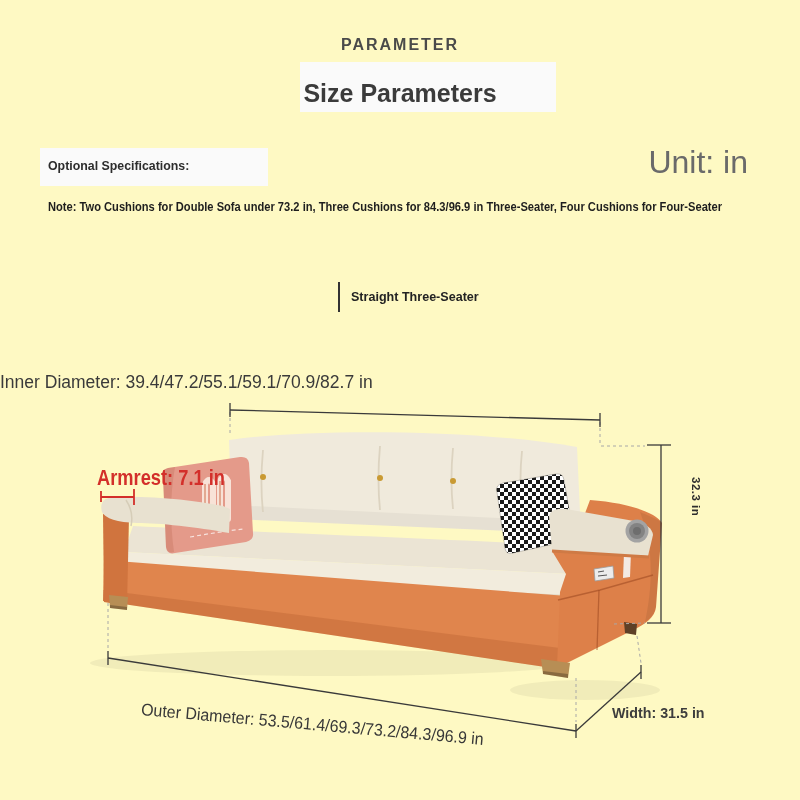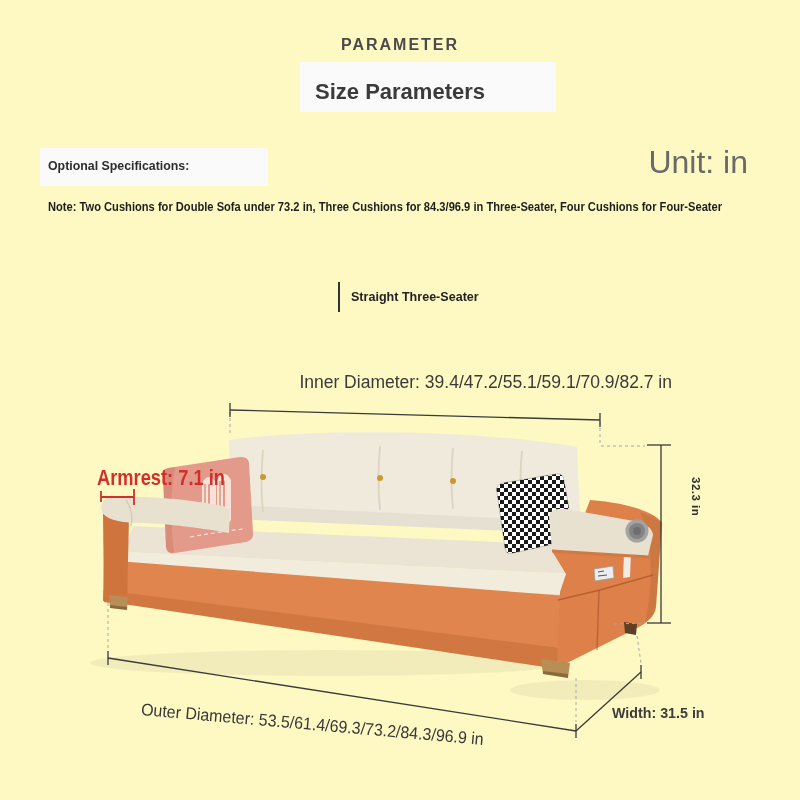--- a/index.html
+++ b/index.html
@@ -5,30 +5,30 @@
   html,body{margin:0;padding:0;background:#fff;}
   .page{
     position:relative;width:800px;height:800px;background:#fef9c3;overflow:hidden;
     font-family:"Liberation Sans","DejaVu Sans",sans-serif;
   }
   .abs{position:absolute;}
   .bg-patch{position:absolute;background:#fafafa;z-index:0;}
   .txt{position:absolute;z-index:2;white-space:nowrap;}
   .kicker{top:36px;left:0;width:800px;text-align:center;font-size:16px;font-weight:700;
     letter-spacing:2px;color:#4a4a4a;}
-  .title{top:79px;left:0;width:800px;text-align:center;font-size:22px;font-weight:700;color:#3b3b3b;}
+  .title{top:79px;left:0;width:800px;text-align:center;font-size:25px;font-weight:700;color:#3b3b3b;}
   .optional{left:48px;top:158px;font-size:13px;font-weight:600;color:#2d2d2d;
     transform:scaleX(.95);transform-origin:left top;}
   .unit{right:52px;top:144px;font-size:32px;font-weight:400;color:#6a6a6a;}
   .note{left:48px;top:199px;font-size:12.8px;font-weight:700;color:#1e1e1e;
     transform:scaleX(.87);transform-origin:left top;}
   .variant-bar{left:338px;top:282px;width:2px;height:30px;background:#333;z-index:2;}
   .variant{left:351px;top:289px;font-size:13.5px;font-weight:700;color:#232323;
     transform:scaleX(.93);transform-origin:left top;}
-  .inner-label{top:372px;left:8px;width:664px;text-align:right;font-size:17.5px;color:#3a3a3a;}
+  .inner-label{top:372px;left:0;width:664px;text-align:left;font-size:17.5px;color:#3a3a3a;}
   .armrest-label{left:97px;top:466px;font-size:21.5px;font-weight:700;
     transform:scaleX(.85);transform-origin:left top;}
   .height-label{left:690px;top:477px;writing-mode:vertical-rl;font-size:11.5px;font-weight:700;
     color:#2e2e2e;letter-spacing:.5px;}
   .outer-label{left:142px;top:700px;font-size:17px;color:#383838;
     transform:rotate(5deg) scaleX(.94);transform-origin:left top;}
   .width-label{left:612px;top:704px;font-size:15.5px;font-weight:600;color:#3d3d3d;
     transform:scaleX(.92);transform-origin:left top;}
   svg.stage{position:absolute;left:0;top:0;z-index:1;}
 </style>

